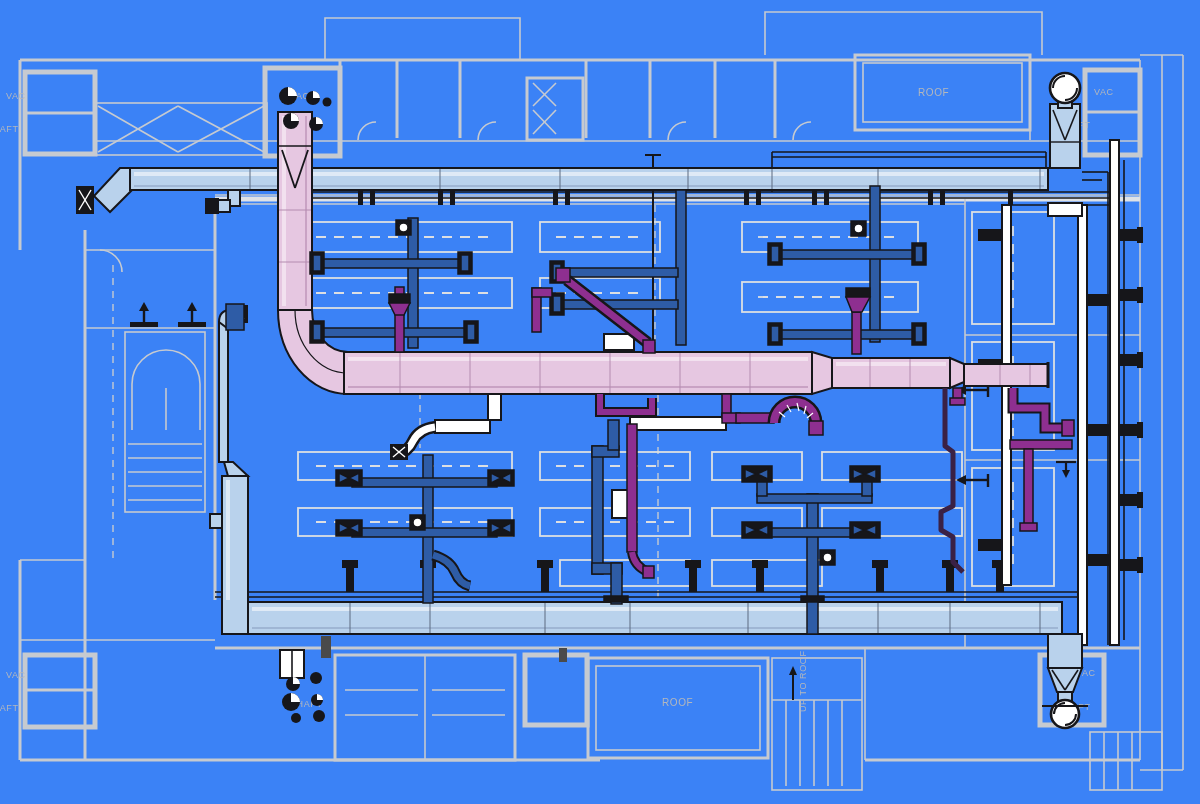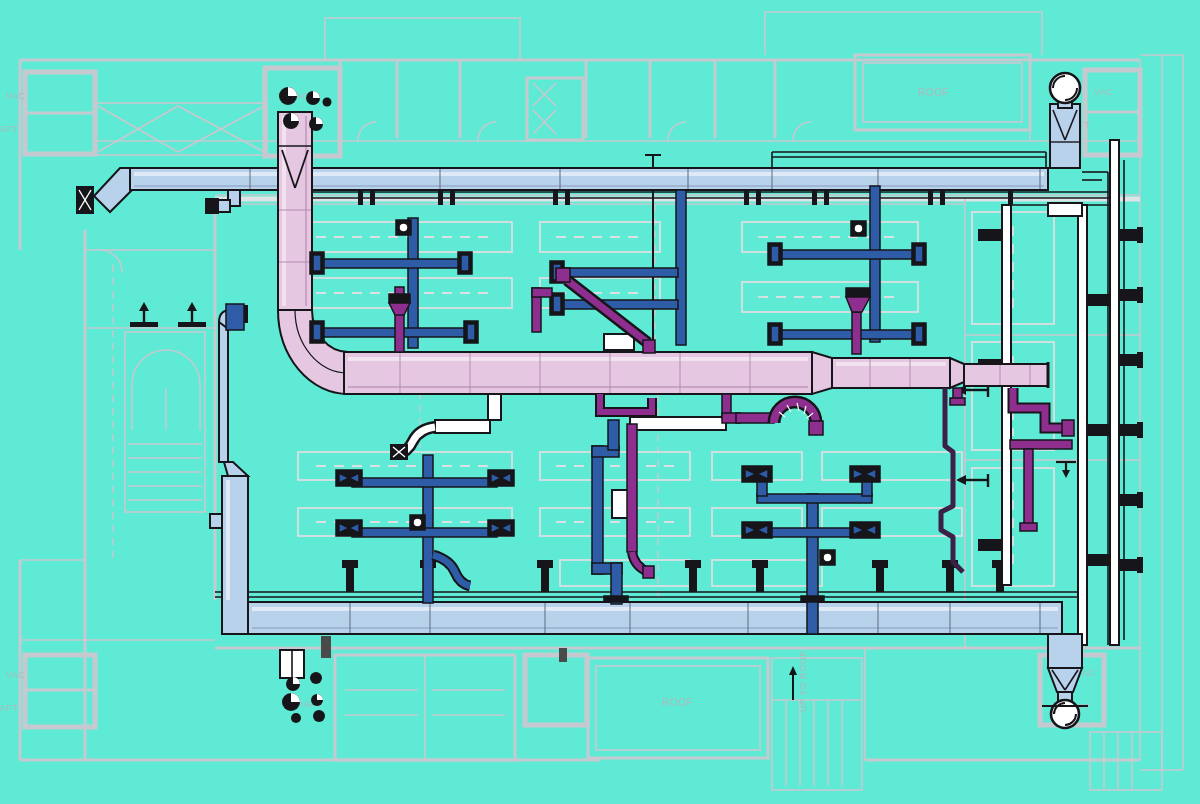--- a/index.html
+++ b/index.html
@@ -1,16 +1,16 @@
 <!DOCTYPE html>
 <html><head>
 <meta charset="utf-8">
 <style>
   html,body{margin:0;padding:0;background:#ffffff;}
-  .stage{width:1200px;height:804px;position:relative;background:#5eead4;font-family:"Liberation Sans",sans-serif;}
+  .stage{width:1200px;height:804px;position:relative;background:#3b82f6;font-family:"Liberation Sans",sans-serif;}
   svg{display:block;}
   
   .plan{stroke:#c6cad0;fill:none;stroke-width:3;}
   .plan .thin{stroke-width:1.6;}
   .plan .thick{stroke-width:5;}
   .plan .dash{stroke-dasharray:7 6;stroke-width:1.4;}
   .furn{stroke:#dcdfe3;fill:none;stroke-width:1.8;}
   .furn .dot{stroke-dasharray:10 8;}
   .lbl{fill:#b3b7bd;font-size:9px;letter-spacing:.6px;}
   .lbl.big{font-size:10px;}

